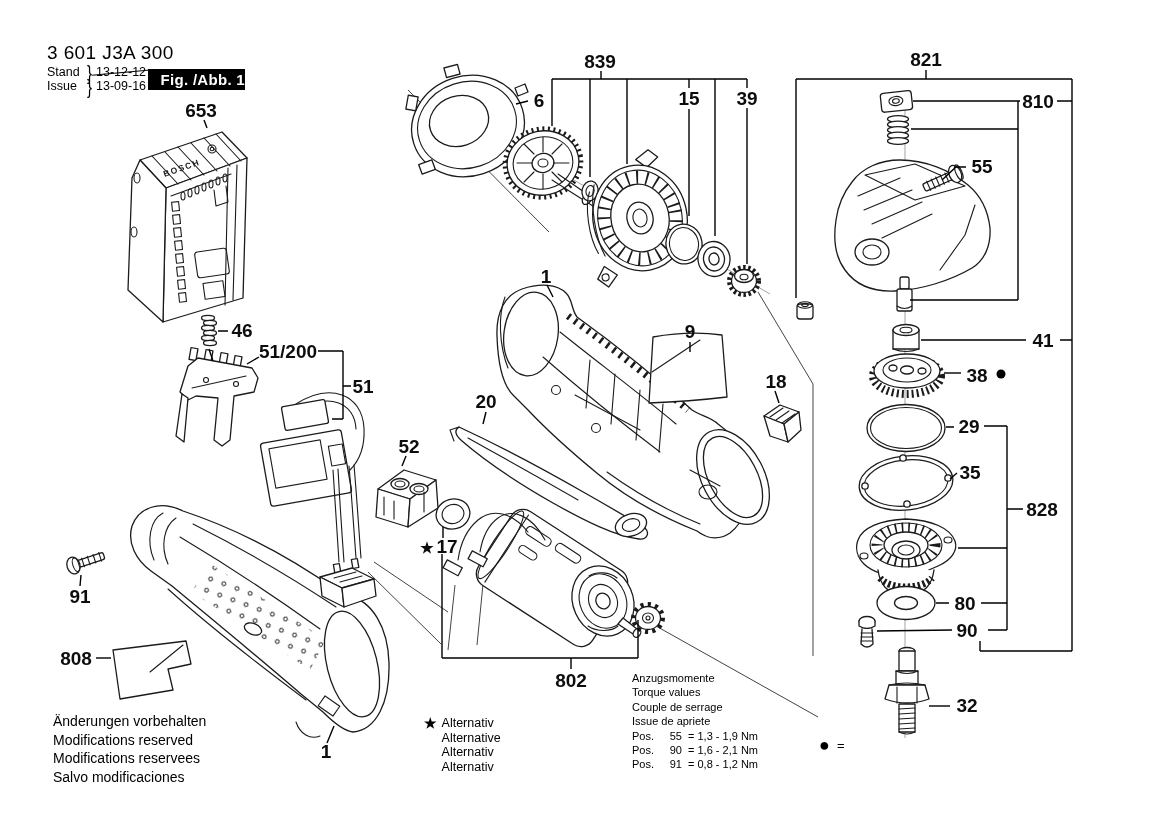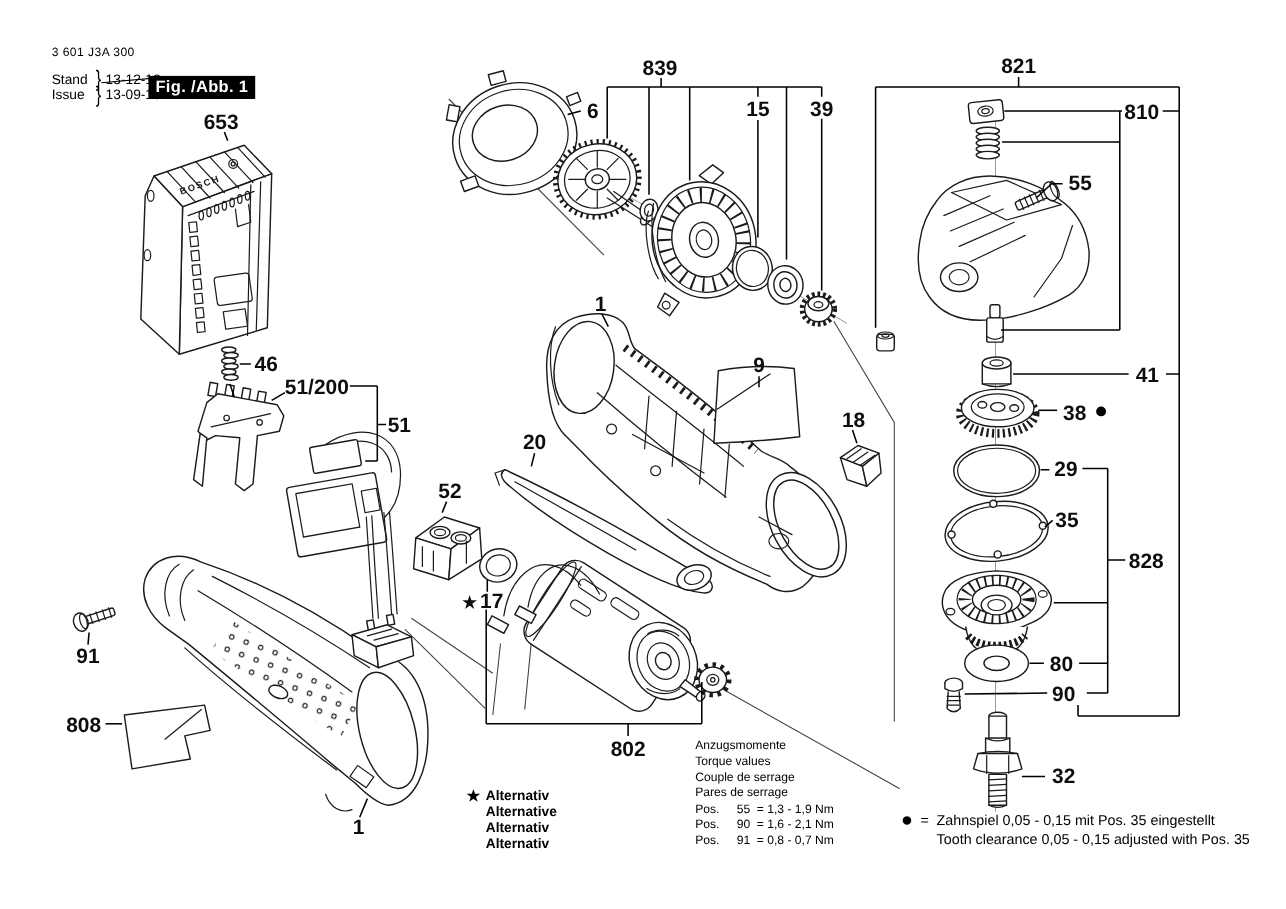--- a/index.html
+++ b/index.html
@@ -9,34 +9,34 @@
   
   .pt{fill:#fff;stroke:#1b1b1b;stroke-width:1.3;stroke-linejoin:round;stroke-linecap:round}
   .ln{fill:none;stroke:#1b1b1b;stroke-width:1.1;stroke-linejoin:round;stroke-linecap:round}
   .ld{fill:none;stroke:#000;stroke-width:1.4;stroke-linecap:butt}
   .ax{fill:none;stroke:#999;stroke-width:.9}
   .dg{fill:none;stroke:#444;stroke-width:1}
   .teeth{fill:none;stroke:#1b1b1b}
   text.callout{font:700 19px "Liberation Sans",sans-serif;fill:#0d0d0d}
   text.callout.small{font-size:15px}
   
-  .hdr-pn{position:absolute;left:47px;top:42px;font-size:11px;letter-spacing:.4px;white-space:nowrap}
+  .hdr-pn{position:absolute;left:47px;top:42px;font-size:19px;letter-spacing:.4px;white-space:nowrap}
   .hdr-rev{position:absolute;left:47px;top:66px;font-size:12.5px;line-height:13.5px}
   .hdr-rev .row{display:flex;align-items:center;white-space:nowrap}
   .hdr-rev .lbl{width:38px}
   .hdr-rev .brace{font-size:15px;transform:scaleY(1.35);margin:0 4px 0 2px}
   .struck{position:relative;display:inline-block}
   .struck::after{content:"";position:absolute;left:-4px;right:-7px;top:46%;border-top:1.7px solid #000;transform:rotate(-5deg)}
-  .figbox{position:absolute;left:135px;top:69px;width:97px;height:21px;background:#000;color:#fff;
-          font-weight:700;font-size:15px;display:flex;align-items:center;justify-content:center;letter-spacing:.3px}
+  .figbox{position:absolute;left:148px;top:69px;width:97px;height:21px;background:#000;color:#fff;
+          font-weight:700;font-size:15px;display:flex;align-items:center;justify-content:flex-end;letter-spacing:.3px}
   
   .reserved{position:absolute;left:53px;top:712px;font-size:14px;line-height:18.5px;white-space:nowrap}
   .altblock{position:absolute;left:424px;top:716px;display:flex;gap:5px}
   .altblock .star{font-size:14px;font-weight:700;line-height:15px}
-  .altblock .lines{font-size:12.5px;font-weight:700;line-height:14.5px;white-space:nowrap}
+  .altblock .lines{font-size:12.5px;font-weight:400;line-height:14.5px;white-space:nowrap}
   .torque{position:absolute;left:632px;top:671px;font-size:11px;line-height:14.4px;white-space:nowrap}
   .trow{display:flex}
   .trow .tl{width:32px}
   .trow .tp{width:18px;text-align:right;margin-right:6px}
   .clearnote{position:absolute;left:819px;top:738px;display:flex;gap:5px;font-size:13px;line-height:16.5px;white-space:nowrap}
   .clearnote .bullet{font-size:18px;line-height:15px}
   .clearnote .eq{margin:0 2px}
 </style>
 </head>
 <body>
@@ -481,55 +481,57 @@
     <div class="row">
       <span class="lbl">Issue</span>
       <span class="brace">}</span>
       <span>13-09-16</span>
     </div>
   </div>
   <div class="figbox">
     <span>Fig. /Abb. 1</span>
   </div>
 
+  <div class="reserved">
+    <div>Änderungen vorbehalten</div>
+    <div>Modifications reserved</div>
+    <div>Modifications reservees</div>
+    <div>Salvo modificaciones</div>
+  </div>
 
   <div class="altblock">
     <span class="star">★</span>
     <div class="lines">
       <div>Alternativ</div>
       <div>Alternative</div>
       <div>Alternativ</div>
       <div>Alternativ</div>
     </div>
   </div>
 
   <div class="torque">
     <div>Anzugsmomente</div>
     <div>Torque values</div>
     <div>Couple de serrage</div>
-    <div>Pares de serrage</div>
+    <div>Issue de apriete</div>
     <div class="trow">
       <span class="tl">Pos.</span>
       <span class="tp">55</span>
       <span>= 1,3 - 1,9 Nm</span>
     </div>
     <div class="trow">
       <span class="tl">Pos.</span>
       <span class="tp">90</span>
       <span>= 1,6 - 2,1 Nm</span>
     </div>
     <div class="trow">
       <span class="tl">Pos.</span>
       <span class="tp">91</span>
-      <span>= 0,8 - 0,7 Nm</span>
+      <span>= 0,8 - 1,2 Nm</span>
     </div>
   </div>
 
   <div class="clearnote">
     <span class="bullet">●</span>
     <span class="eq">=</span>
-    <div>
-      <div>Zahnspiel 0,05 - 0,15 mit Pos. 35 eingestellt</div>
-      <div>Tooth clearance 0,05 - 0,15 adjusted with Pos. 35</div>
-    </div>
   </div>
 
 </div>
 
 </body></html>

